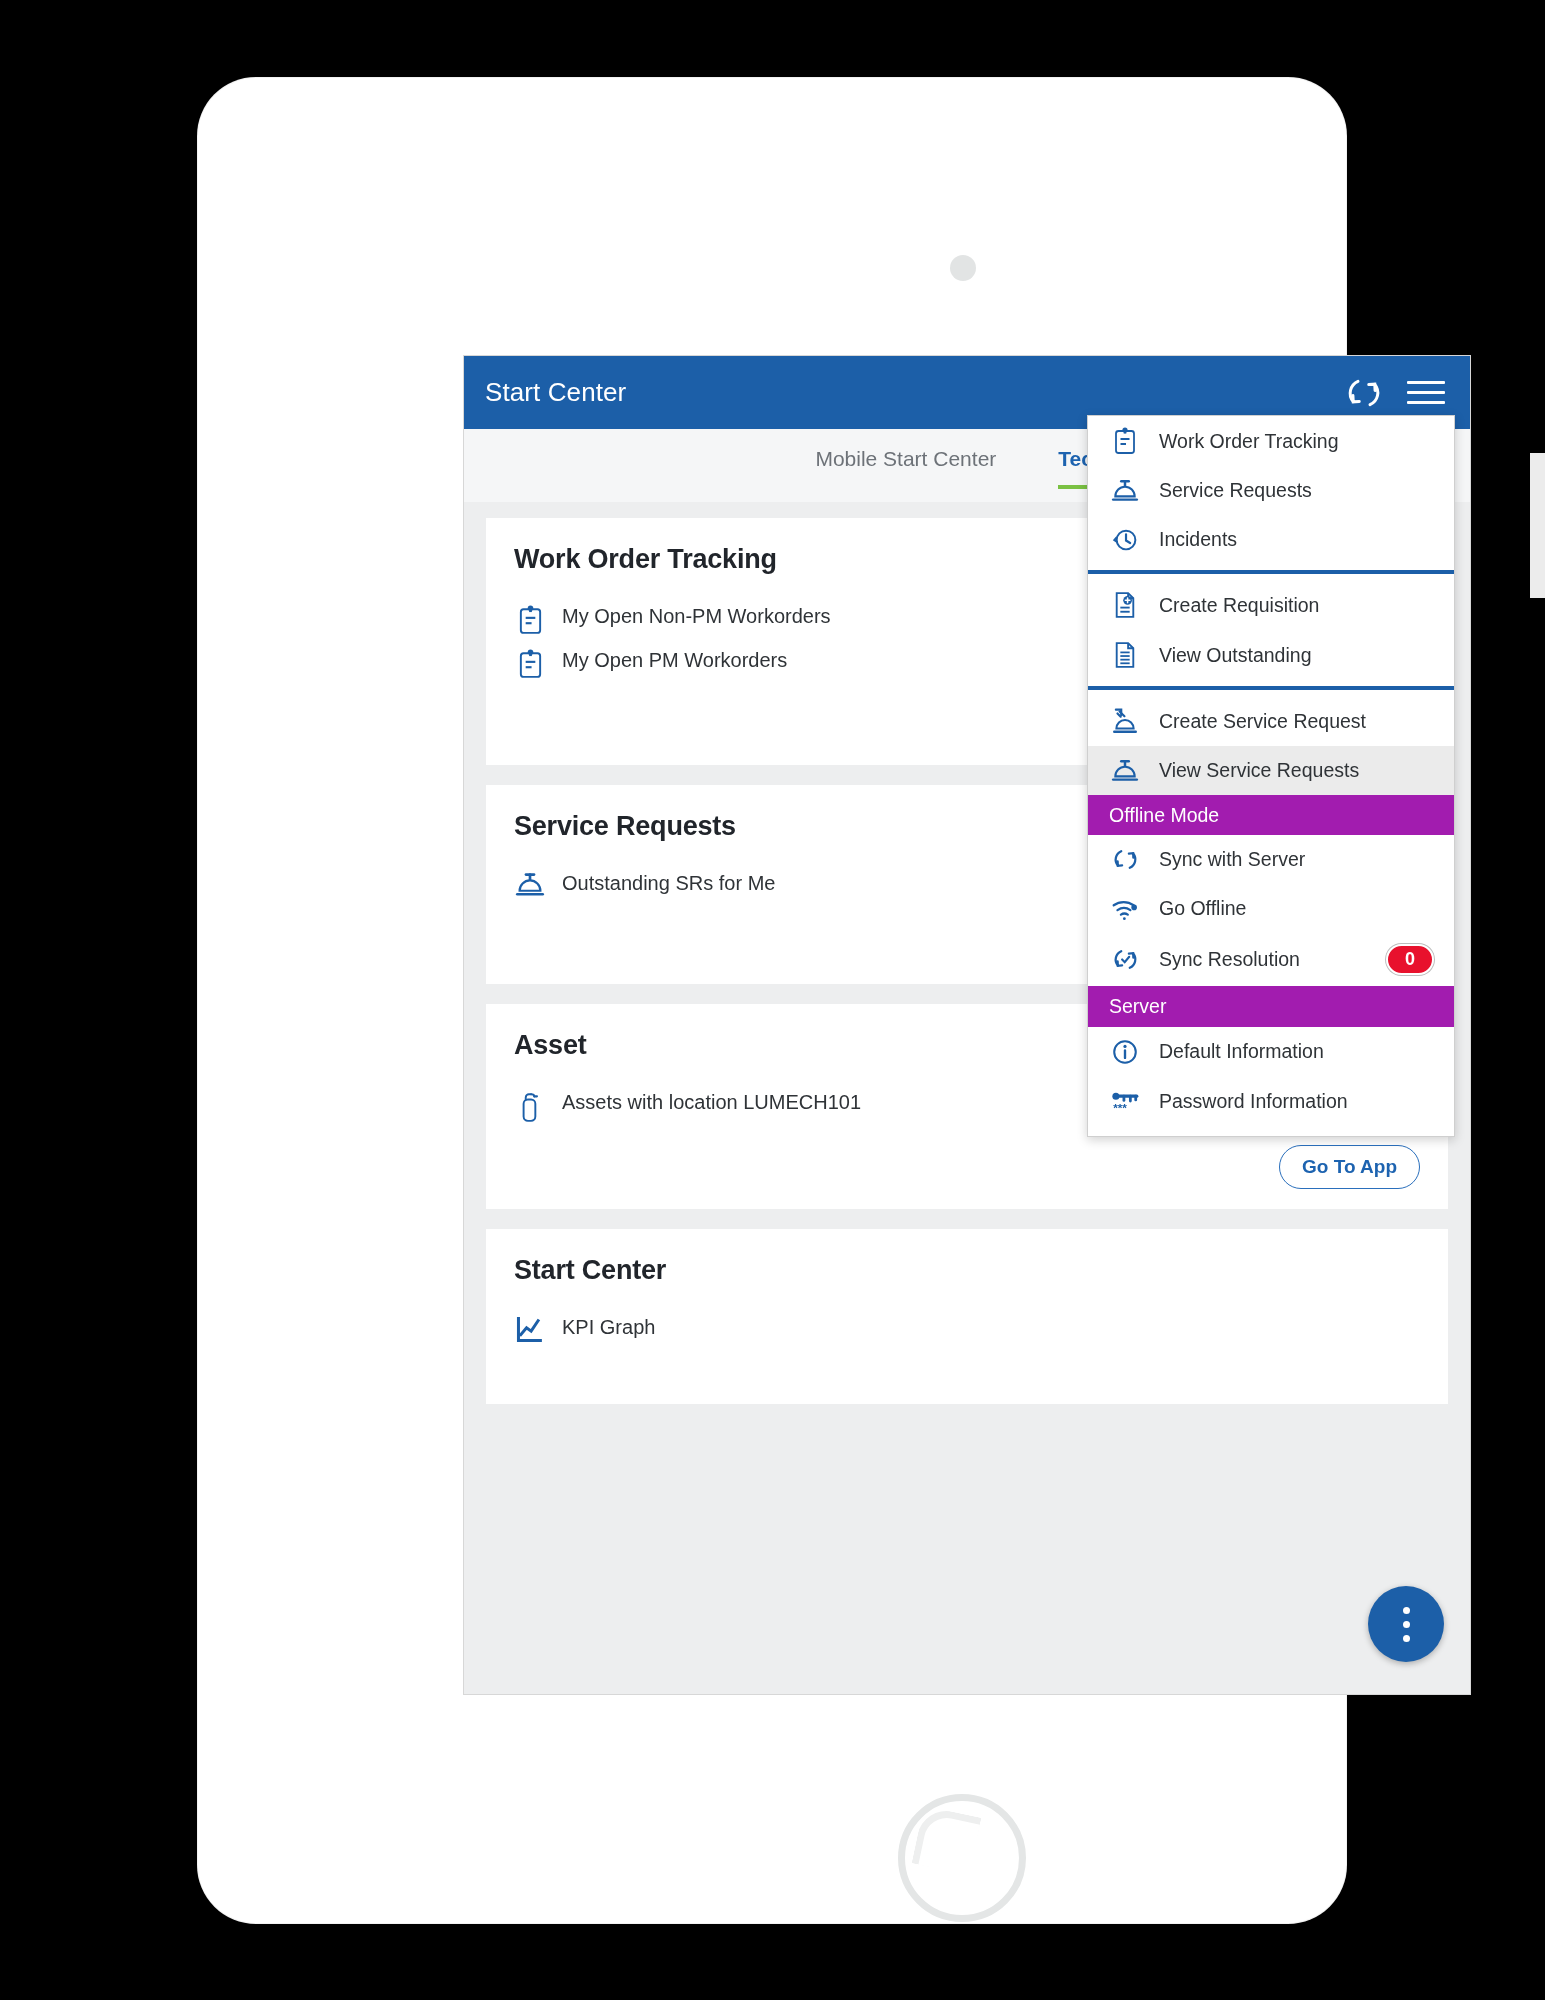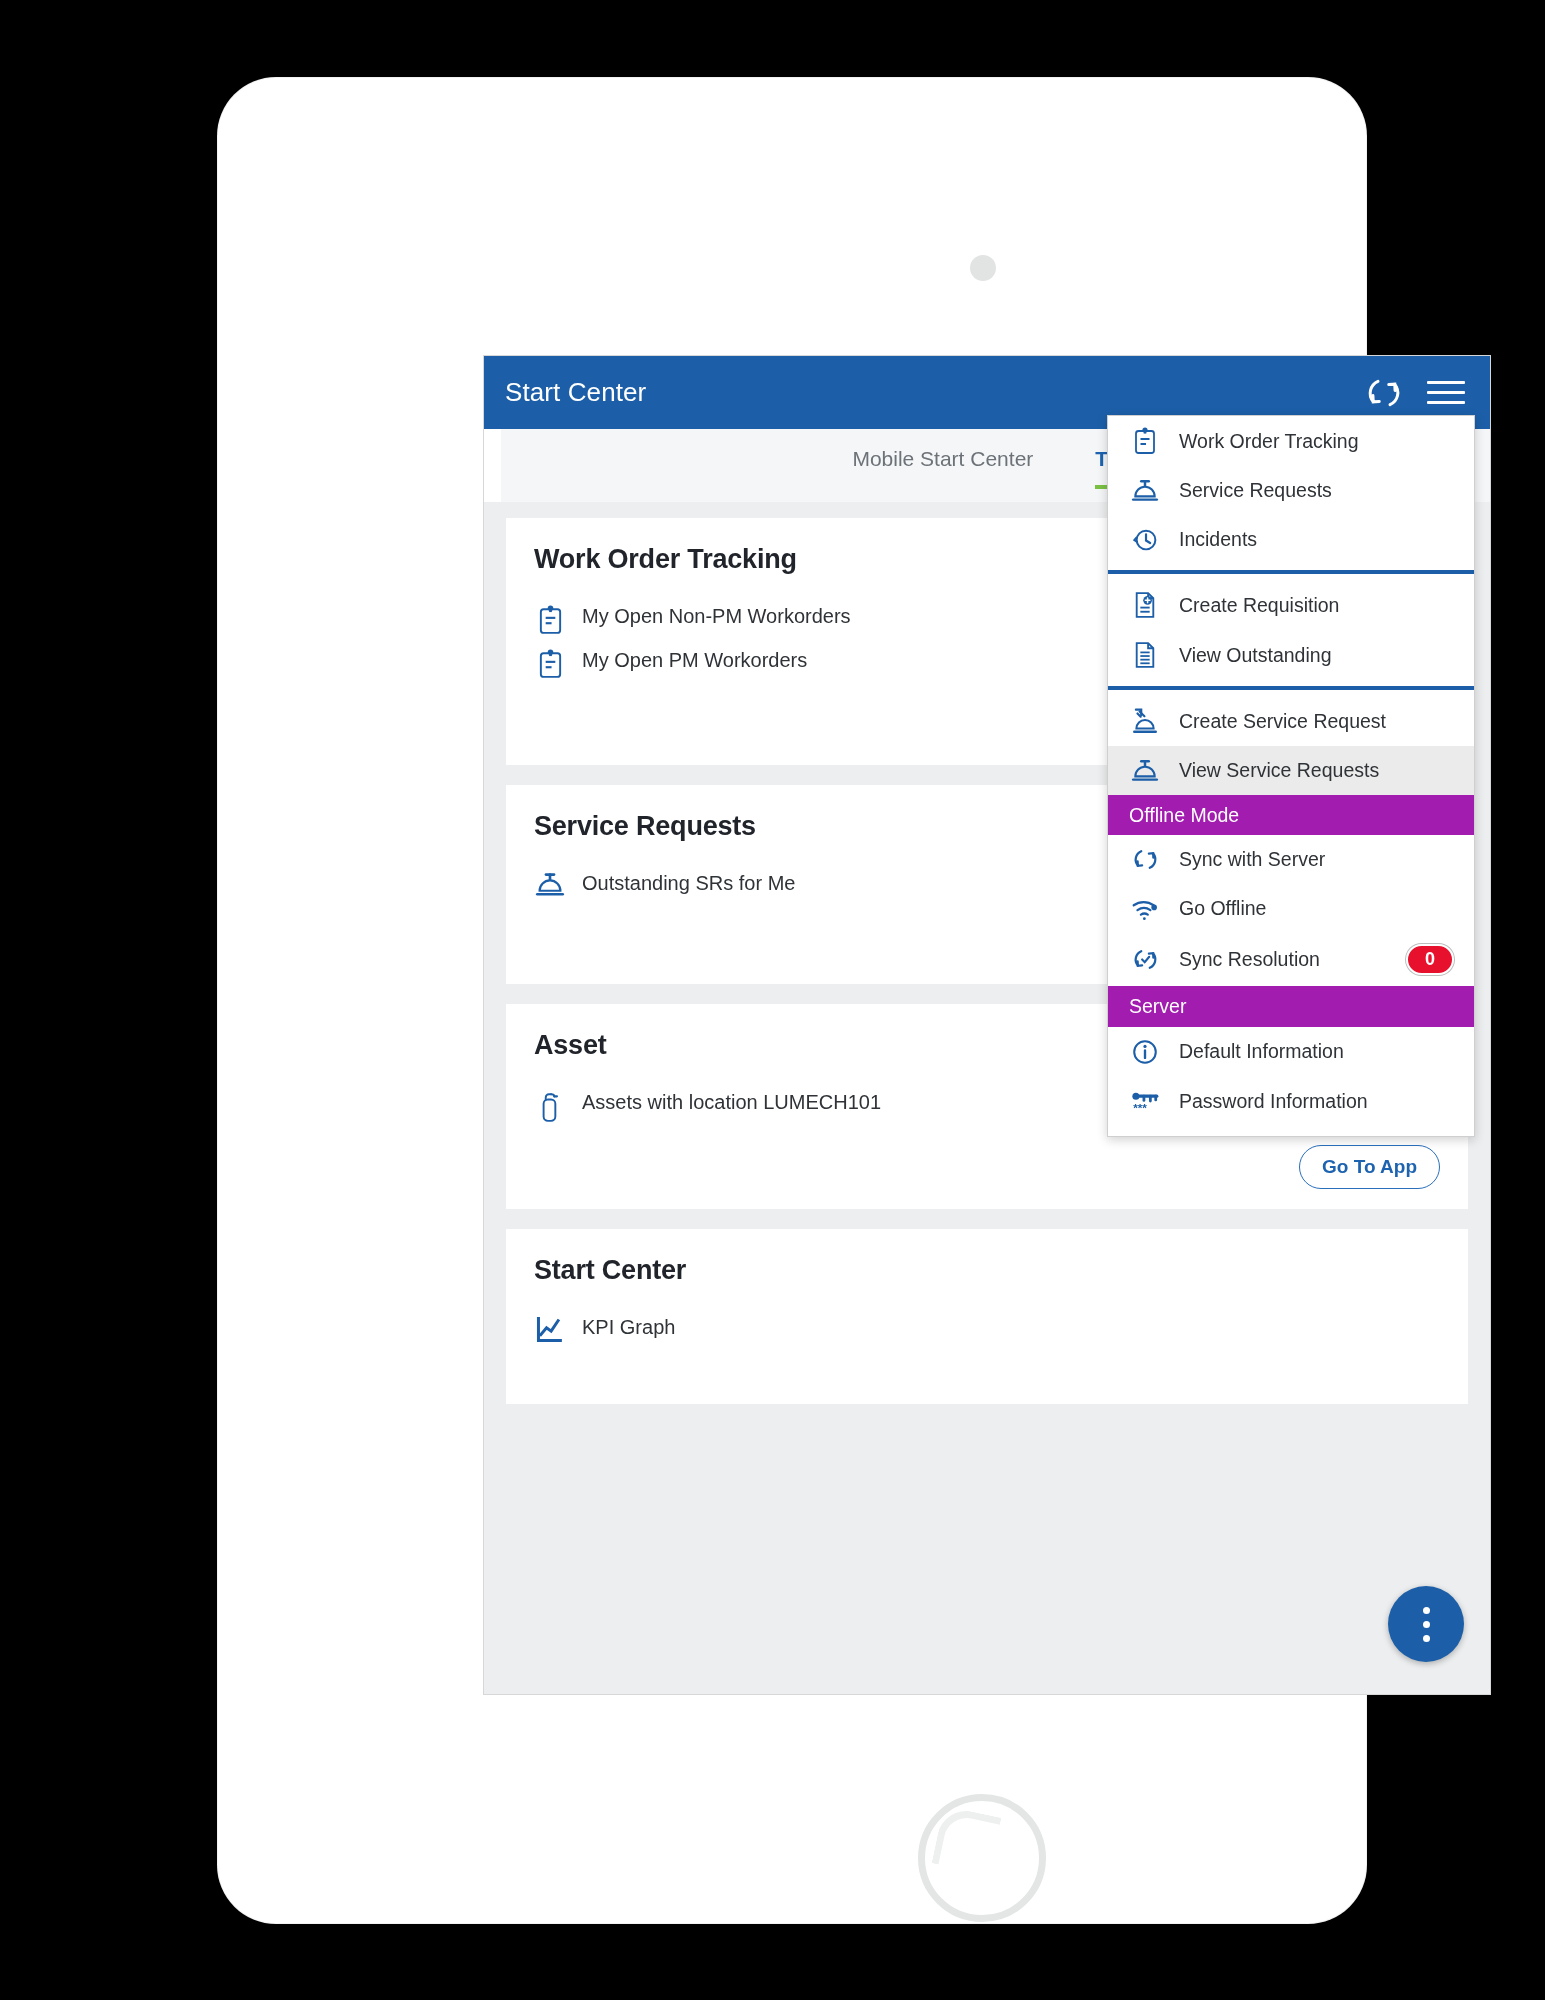--- a/index.html
+++ b/index.html
@@ -11,21 +11,20 @@
   }
 
   
   #tablet-frame {
     position: absolute;
     left: 198px; top: 78px;
     width: 1148px; height: 1845px;
     background: #ffffff;
     border-radius: 58px;
     box-shadow: 0 0 0 1px #f2f2f2;
-    margin-left: 20px;
   }
   #camera-dot {
     position: absolute;
     left: 752px; top: 177px;
     width: 26px; height: 26px;
     border-radius: 50%;
     background: #e2e4e4;
   }
   #home-button {
     position: absolute;
@@ -82,21 +81,21 @@
   #sync-icon-btn { width: 52px; height: 52px; margin-right: 12px; }
   #menu-icon-btn { width: 48px; height: 52px; }
   #menu-icon-btn .bars { width: 38px; }
   #menu-icon-btn .bars div {
     height: 3.4px; background: #ffffff; margin: 6.5px 0; border-radius: 1px;
   }
 
   
   #tab-strip {
     position: absolute;
-    left: 17px; top: 73px;
+    left: 0; top: 73px;
     width: 100%; height: 73px;
     background: #f5f6f7;
     display: flex;
     align-items: flex-start;
     justify-content: center;
     gap: 62px;
     padding-top: 18px;
   }
   .tab {
     font-size: 21px;

